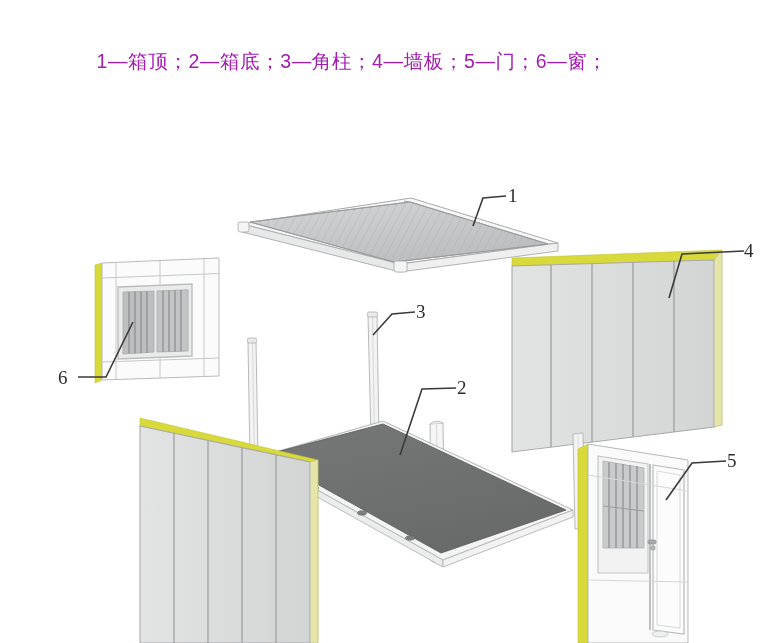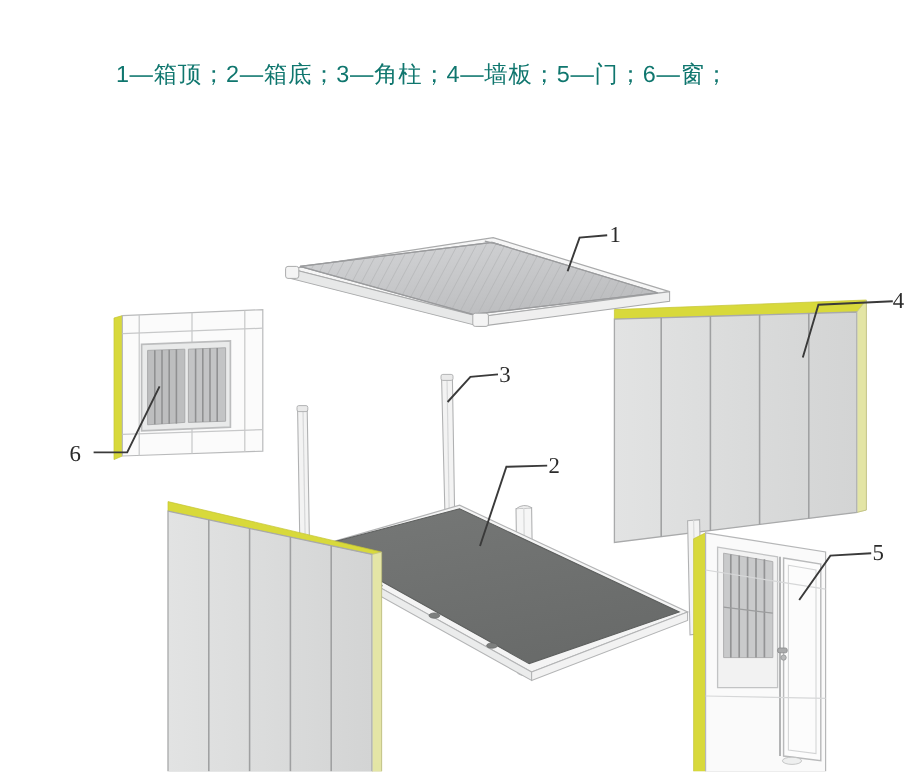--- a/index.html
+++ b/index.html
@@ -20,21 +20,21 @@
     height: 643px;
     background: #ffffff;
   }
   .caption {
     position: absolute;
     left: 0;
     top: 48px;
     width: 704px;
     text-align: center;
     font-size: 19.5px;
-    color: #0f766e;
+    color: #a21caf;
     letter-spacing: 0.6px;
     white-space: nowrap;
     font-family: "Liberation Sans", "DejaVu Sans", sans-serif;
   }
   #figure {
     position: absolute;
     left: 0;
     top: 130px;
     width: 766px;
     height: 513px;

